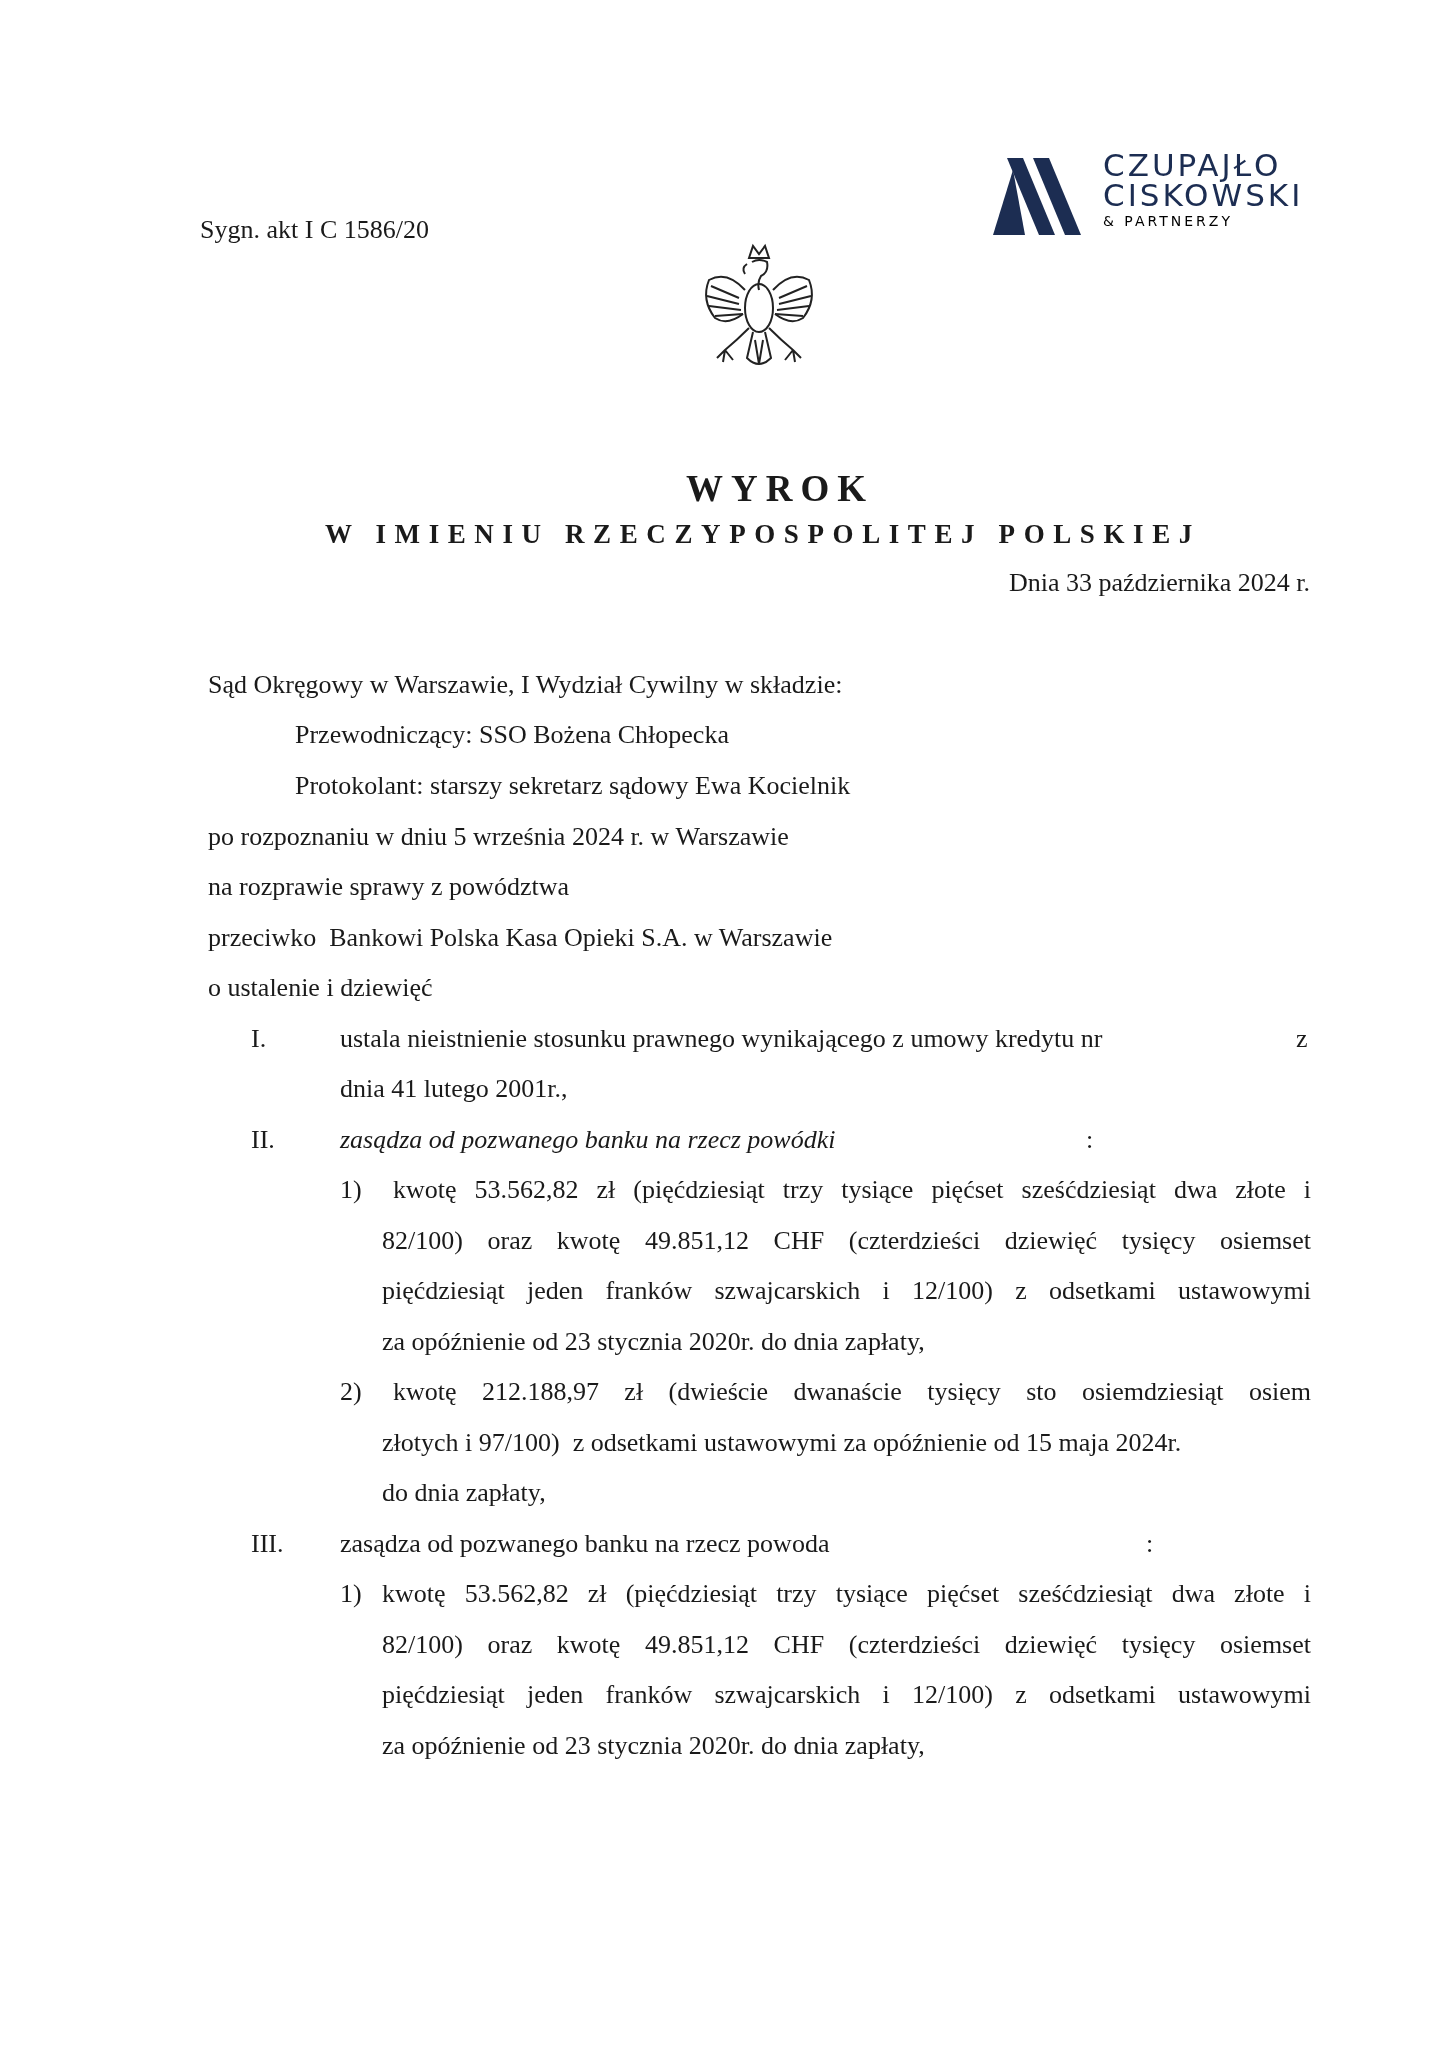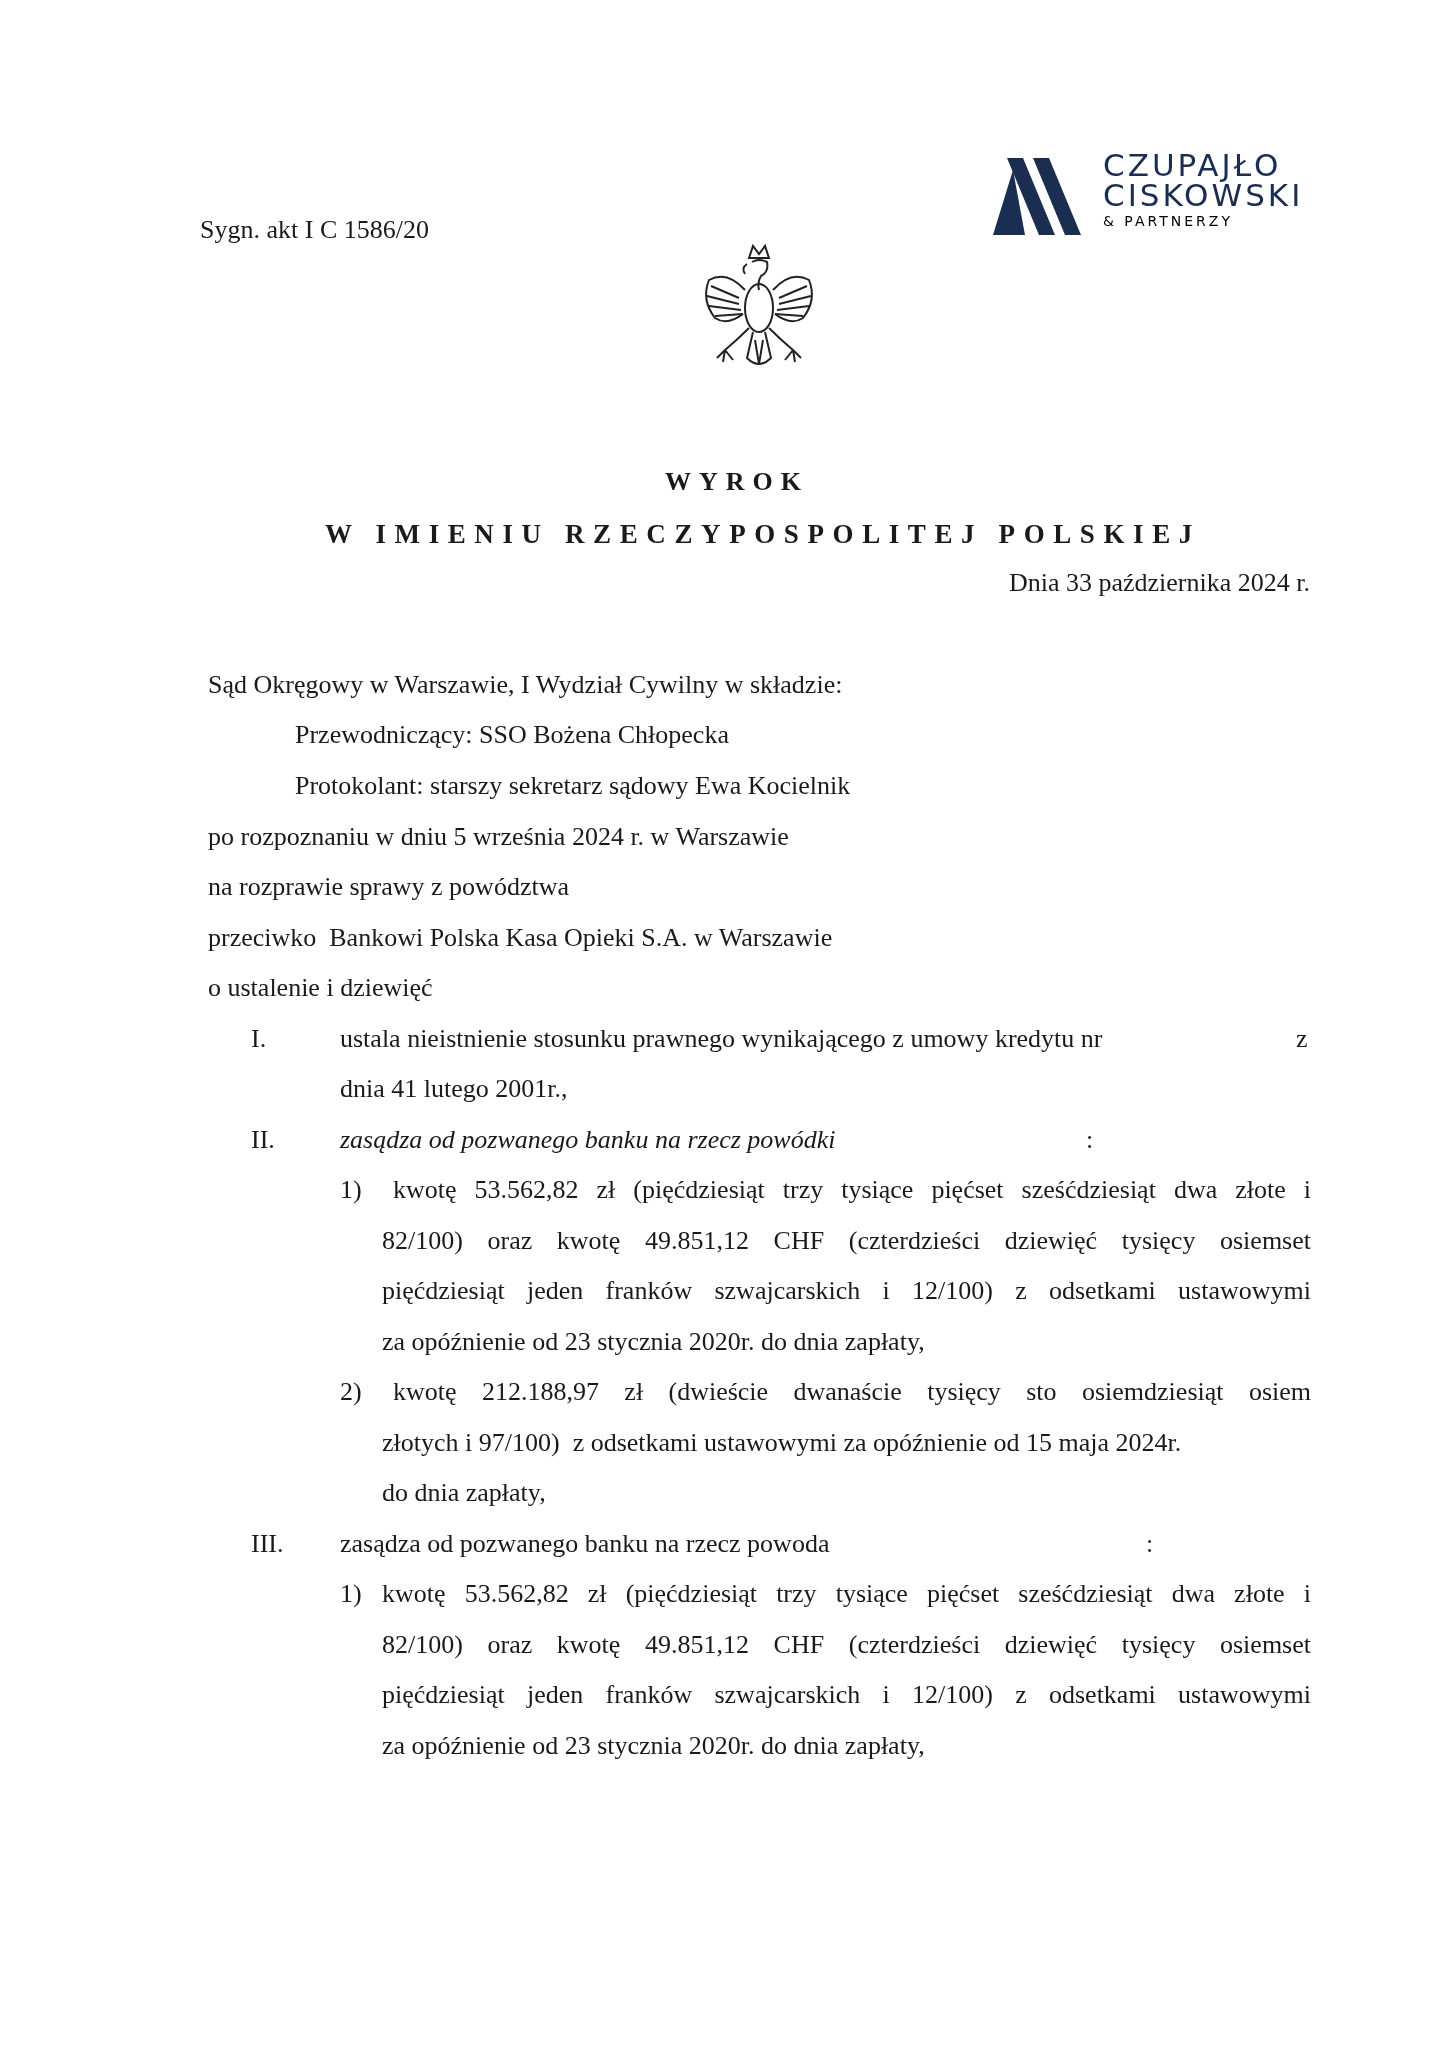--- a/index.html
+++ b/index.html
@@ -6,21 +6,21 @@
     body { width: 1447px; height: 2048px; position: relative; overflow: hidden;
            font-family: "Liberation Serif", serif; color: #1a1a1a; }
     .abs { position: absolute; white-space: nowrap; }
     .txt { font-size: 26px; line-height: 30px; }
     .sygn { left: 200px; top: 176px; margin-top: 39px; }
     .logo { position: absolute; left: 993px; top: 150px; width: 360px; height: 90px; }
     .logo-text { position: absolute; left: 1103px; top: 150px; font-family: "DejaVu Sans", sans-serif; color: #1c2d52; }
     .lt1, .lt2 { font-size: 31px; line-height: 30px; letter-spacing: 3px; }
     .lt3 { font-size: 14px; line-height: 18px; letter-spacing: 3px; color: #000000; margin-top: 2px; }
     .eagle { position: absolute; left: 697px; top: 240px; width: 125px; height: 135px; }
-    .title1 { left: 0; width: 1404px; text-align: center; top: 467px; font-size: 26px; font-weight: bold; letter-spacing: 8px; text-indent: 70px; }
+    .title1 { left: 0; width: 1404px; text-align: center; top: 467px; font-size: 37px; font-weight: bold; letter-spacing: 8px; text-indent: 70px; padding-left: 43px; }
     .title2 { left: 325px; top: 519px; font-size: 27px; font-weight: bold; letter-spacing: 8.6px; }
     .date { right: 137px; top: 568px; }
     .j { text-align: justify; text-align-last: justify; }
   </style>
 </head>
 <body>
 
 <div class="abs txt sygn">Sygn. akt I C 1586/20</div>
 
 <svg class="logo" viewBox="0 0 110 90" style="width:110px;height:90px;">

